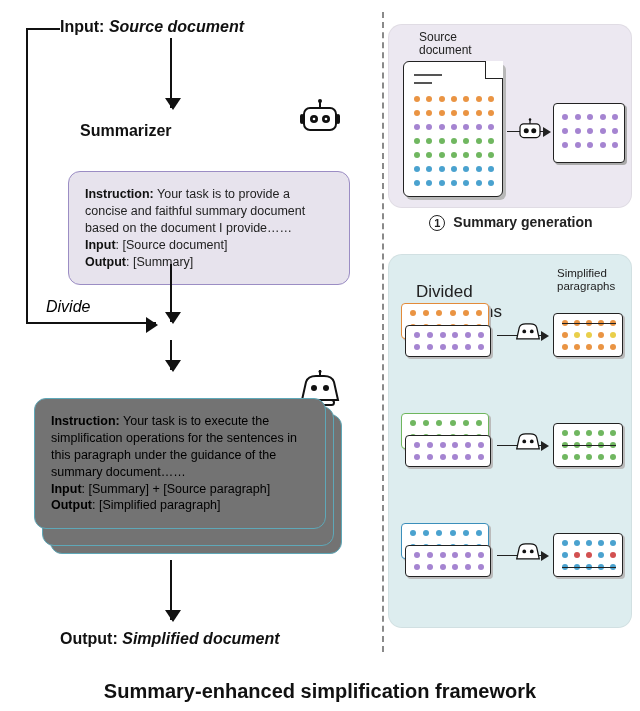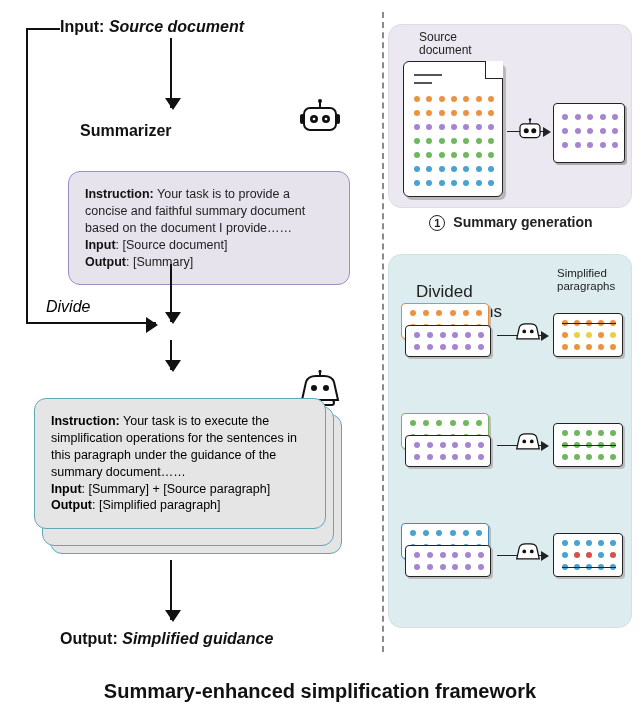--- a/index.html
+++ b/index.html
@@ -91,21 +91,21 @@
   .card-sum {
     left: 68px; top: 140px; width: 282px;
     background: #e7e3ed;
     border: 1.5px solid #9b8dc4;
   }
   .card-para-stack {
     position: absolute; left: 34px; top: 398px; width: 312px; height: 154px;
   }
   .card-para {
     position: absolute; width: 292px;
-    background: #e5e5e5;
+    background: #737373;
     border: 1.5px solid #5ea8b8;
     border-radius: 12px;
     padding: 14px 16px;
     font-size: 12.5px;
     line-height: 1.35;
   }
   .cp1 { left: 0; top: 0; z-index: 3; }
   .cp2 { left: 8px; top: 8px; z-index: 2; height: 140px; }
   .cp3 { left: 16px; top: 16px; z-index: 1; height: 140px; }
   
@@ -278,21 +278,21 @@
       <div>
         <b>Output</b>:
         <span>[Simplified paragraph]</span>
       </div>
     </div>
   </div>
 
   <div class="arrow-v a4"></div>
   <div class="lbl output-lbl">
     <span>Output:</span>
-    <span class="it">Simplified guidance</span>
+    <span class="it">Simplified document</span>
   </div>
 </div>
 
 <div class="right-col">
 
   <div class="panel panel-top">
     <div class="src-doc-lbl">Source document</div>
     <div class="summary-lbl">Summary</div>
     <div class="doc-rect">
       <div class="doc-fold"></div>

